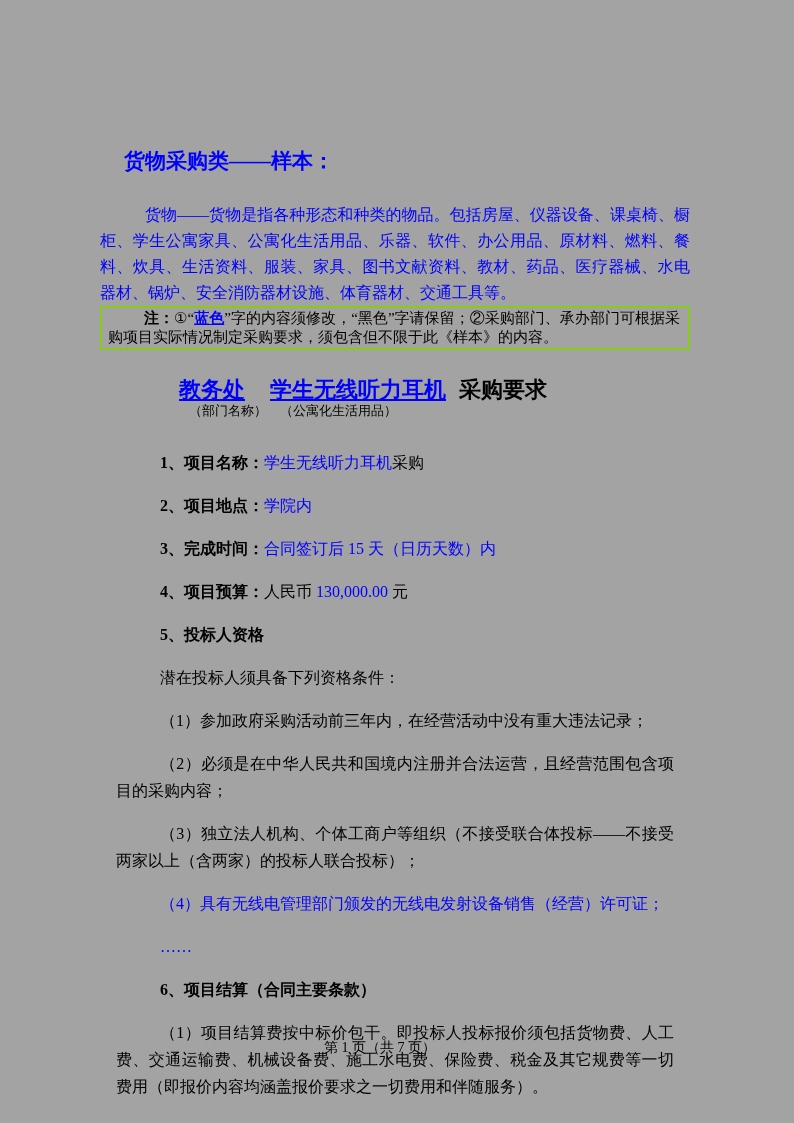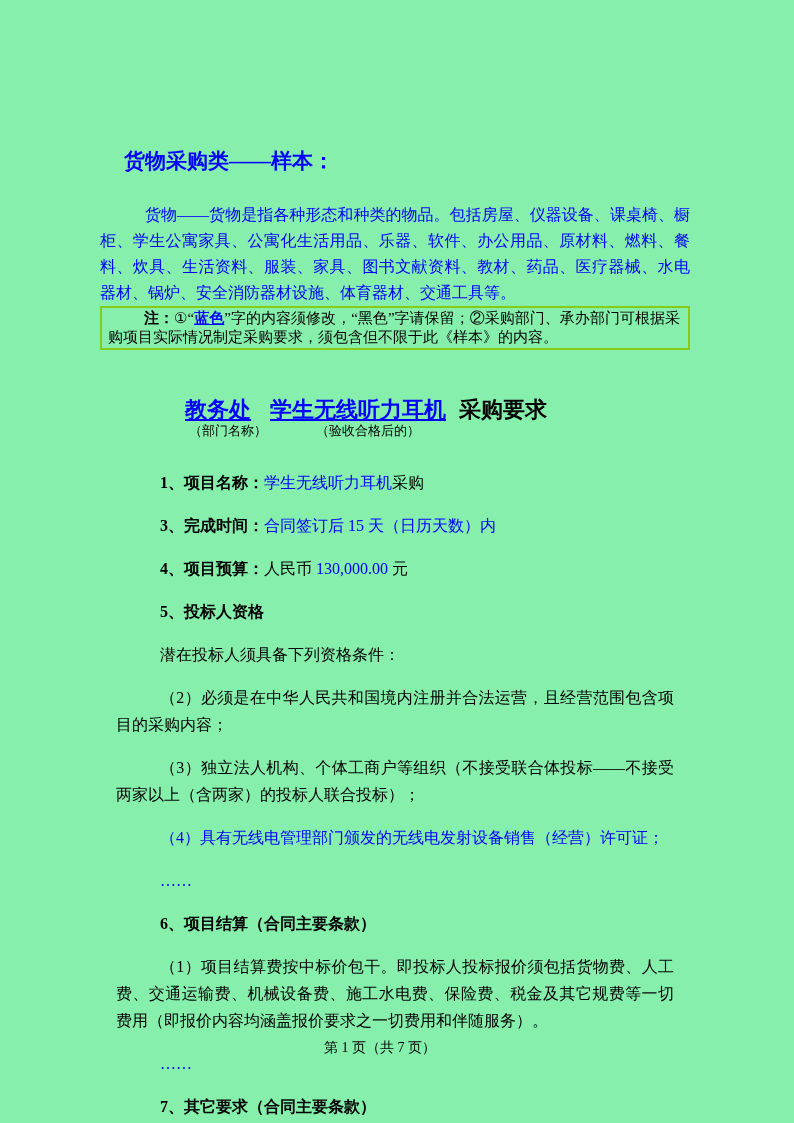--- a/index.html
+++ b/index.html
@@ -1,19 +1,19 @@
 <!DOCTYPE html>
 <html><head>
 <meta charset="utf-8">
 <style>
   html,body{margin:0;padding:0;background:#ffffff;}
   .page{
     position:relative;
     width:794px;height:1123px;
-    background:#86efac;
+    background:#a3a3a3;
     font-family:"Liberation Serif","DejaVu Serif",serif;
     color:#000000;
     overflow:hidden;
     box-sizing:border-box;
     padding:148px 104px 0 100px;
   }
   .c-blue{color:#0000FF;}
   .w-b{font-weight:bold;}
   .u{text-decoration:underline;}
 
@@ -36,21 +36,21 @@
   .note-box p{
     margin:0;font-size:15px;line-height:19px;
     text-align:justify;text-indent:36px;
   }
   .heading-row{
     margin-top:27px;
     display:flex;justify-content:center;align-items:flex-start;
     position:relative;left:-32px;
     gap:13px;
   }
-  .hpart{display:inline-block;text-align:center;margin-top:20px;}
+  .hpart{display:inline-block;}
   .hlabel{display:block;font-size:22px;line-height:26px;font-weight:bold;white-space:nowrap;}
   .hlabel.c-blue{text-decoration:underline;}
   .hcap{display:block;font-size:13px;line-height:16px;color:#000000;font-weight:normal;white-space:nowrap;position:relative;left:10px;}
   .body-block{margin-top:30px;}
   .para{
     margin:16px;font-size:16px;line-height:27px;
     text-align:justify;text-indent:44px;
   }
   .page-footer{
     position:absolute;top:1039px;left:0;
@@ -71,33 +71,35 @@
     <p><span class="w-b">注：</span><span>①“</span><span class="c-blue w-b u">蓝色</span><span>”字的内容须修改，“黑色”字请保留；②采购部门、承办部门可根据采购项目实际情况制定采购要求，须包含但不限于此《样本》的内容。</span></p>
   </div>
 
   <div class="heading-row">
       <div class="hpart">
         <span class="hlabel c-blue">教务处</span>
         <span class="hcap">（部门名称）</span>
       </div>
       <div class="hpart">
         <span class="hlabel c-blue">学生无线听力耳机</span>
-        <span class="hcap">（验收合格后的）</span>
+        <span class="hcap">（公寓化生活用品）</span>
       </div>
       <div class="hpart">
         <span class="hlabel">采购要求</span>
       </div>
     </div>
 
   <div class="body-block">
       <p class="para"><span class="w-b">1、项目名称：</span><span class="c-blue">学生无线听力耳机</span><span>采购</span></p>
+      <p class="para"><span class="w-b">2、项目地点：</span><span class="c-blue">学院内</span></p>
       <p class="para"><span class="w-b">3、完成时间：</span><span class="c-blue">合同签订后 15 天（日历天数）内</span></p>
       <p class="para"><span class="w-b">4、项目预算：</span><span>人民币 </span><span class="c-blue">130,000.00</span><span> 元</span></p>
       <p class="para"><span class="w-b">5、投标人资格</span></p>
       <p class="para"><span>潜在投标人须具备下列资格条件：</span></p>
+      <p class="para"><span>（1）参加政府采购活动前三年内，在经营活动中没有重大违法记录；</span></p>
       <p class="para"><span>（2）必须是在中华人民共和国境内注册并合法运营，且经营范围包含项目的采购内容；</span></p>
       <p class="para"><span>（3）独立法人机构、个体工商户等组织（不接受联合体投标——不接受两家以上（含两家）的投标人联合投标）；</span></p>
       <p class="para"><span class="c-blue">（4）具有无线电管理部门颁发的无线电发射设备销售（经营）许可证；</span></p>
       <p class="para"><span class="c-blue">……</span></p>
       <p class="para"><span class="w-b">6、项目结算（合同主要条款）</span></p>
       <p class="para"><span>（1）项目结算费按中标价包干。即投标人投标报价须包括货物费、人工费、交通运输费、机械设备费、施工水电费、保险费、税金及其它规费等一切费用（即报价内容均涵盖报价要求之一切费用和伴随服务）。</span></p>
       <p class="para"><span class="c-blue">……</span></p>
       <p class="para"><span class="w-b">7、其它要求（合同主要条款）</span></p>
     </div>
 

